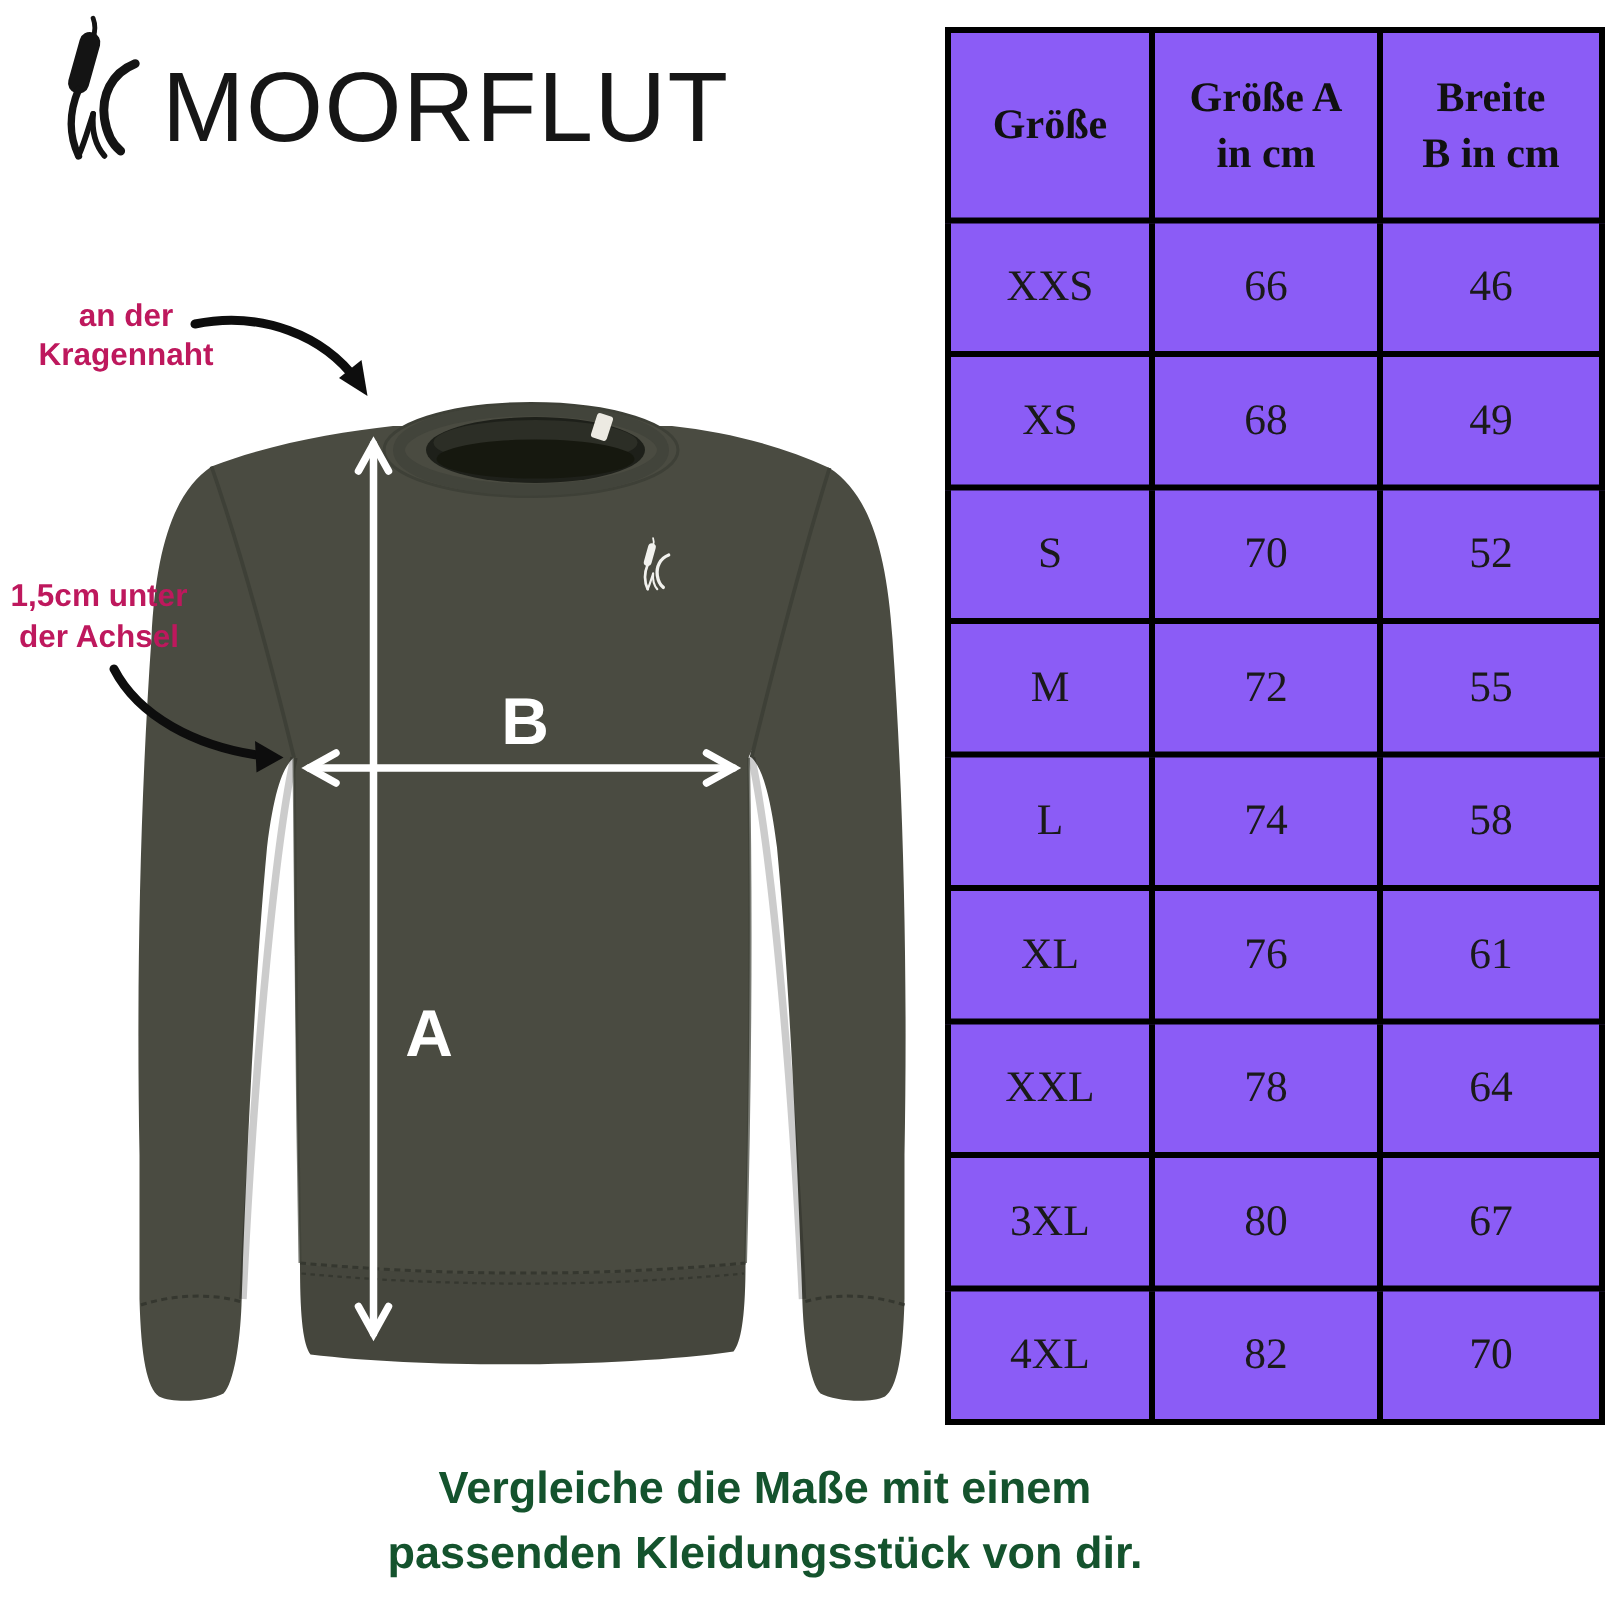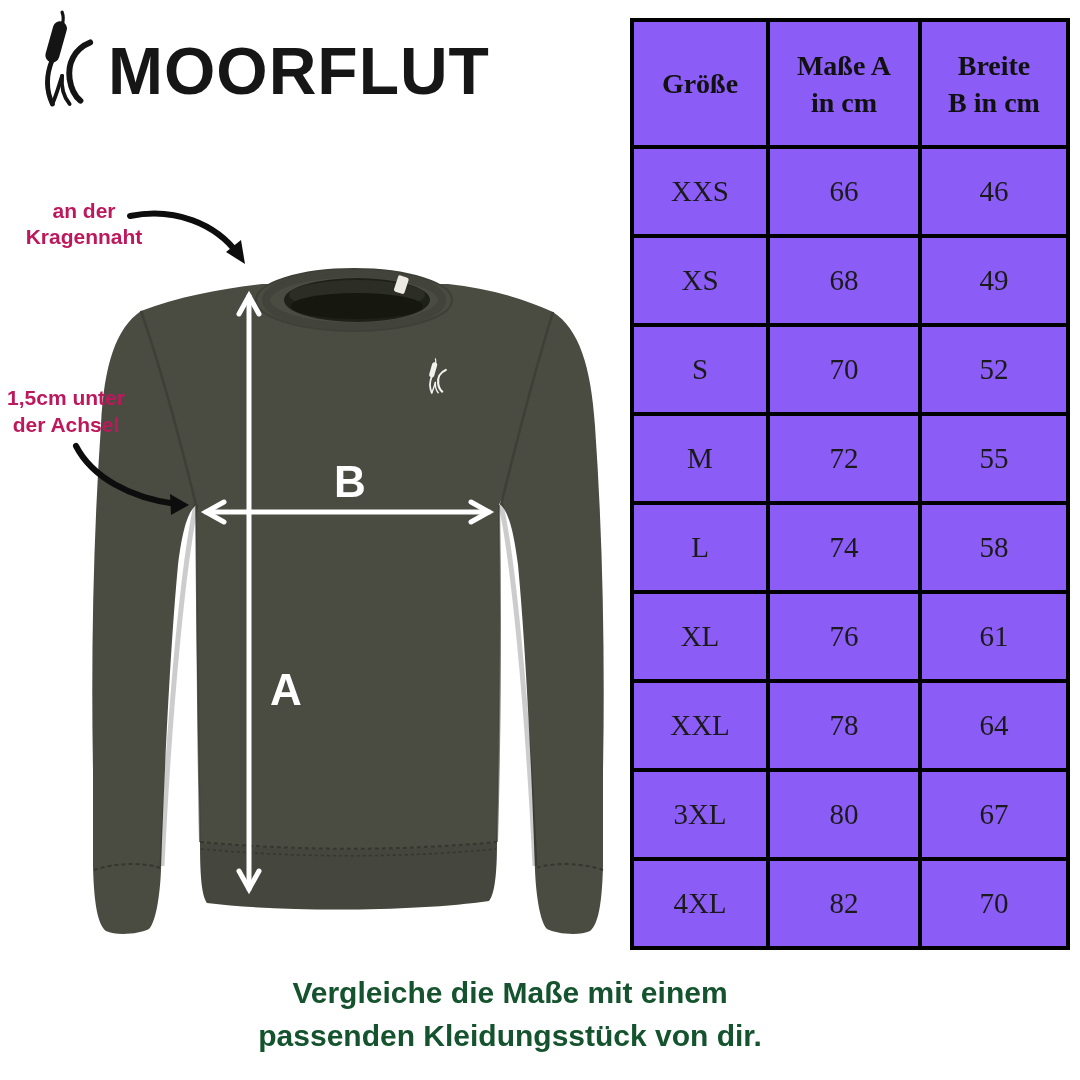--- a/index.html
+++ b/index.html
@@ -4,21 +4,21 @@
 <style>
   html,body{margin:0;padding:0;}
   body{
     width:1080px;height:1080px;position:relative;background:#ffffff;overflow:hidden;
     font-family:"Liberation Sans","DejaVu Sans",sans-serif;color:#111;
   }
   
   .brand{position:absolute;left:22px;top:10px;display:flex;align-items:center;}
   .brand-icon{width:78px;height:108px;color:#141414;}
   .brand-name{
-    font-size:66px;font-weight:700;letter-spacing:1px;color:#161616;
+    font-size:66px;font-weight:400;letter-spacing:1px;color:#161616;
     margin-left:8px;margin-top:14px;
   }
   
   .scene{position:absolute;left:0;top:0;width:1080px;height:1080px;pointer-events:none;}
   
   .anno{position:absolute;text-align:center;font-weight:700;color:#be185d;}
   .anno-collar{left:8px;top:198px;width:152px;font-size:21px;line-height:26px;}
   .anno-armpit{left:0px;top:384px;width:132px;font-size:21px;line-height:27px;}
   .measure-label{
     position:absolute;color:#ffffff;font-weight:700;font-size:44px;
@@ -176,21 +176,21 @@
       <col class="col-size">
       <col class="col-a">
       <col class="col-b">
     </colgroup>
   <thead>
       <tr>
         <th>
           <div>Größe</div>
         </th>
         <th>
-          <div>Maße A</div>
+          <div>Größe A</div>
           <div>in cm</div>
         </th>
         <th>
           <div>Breite</div>
           <div>B in cm</div>
         </th>
       </tr>
     </thead>
   <tbody>
       <tr>

